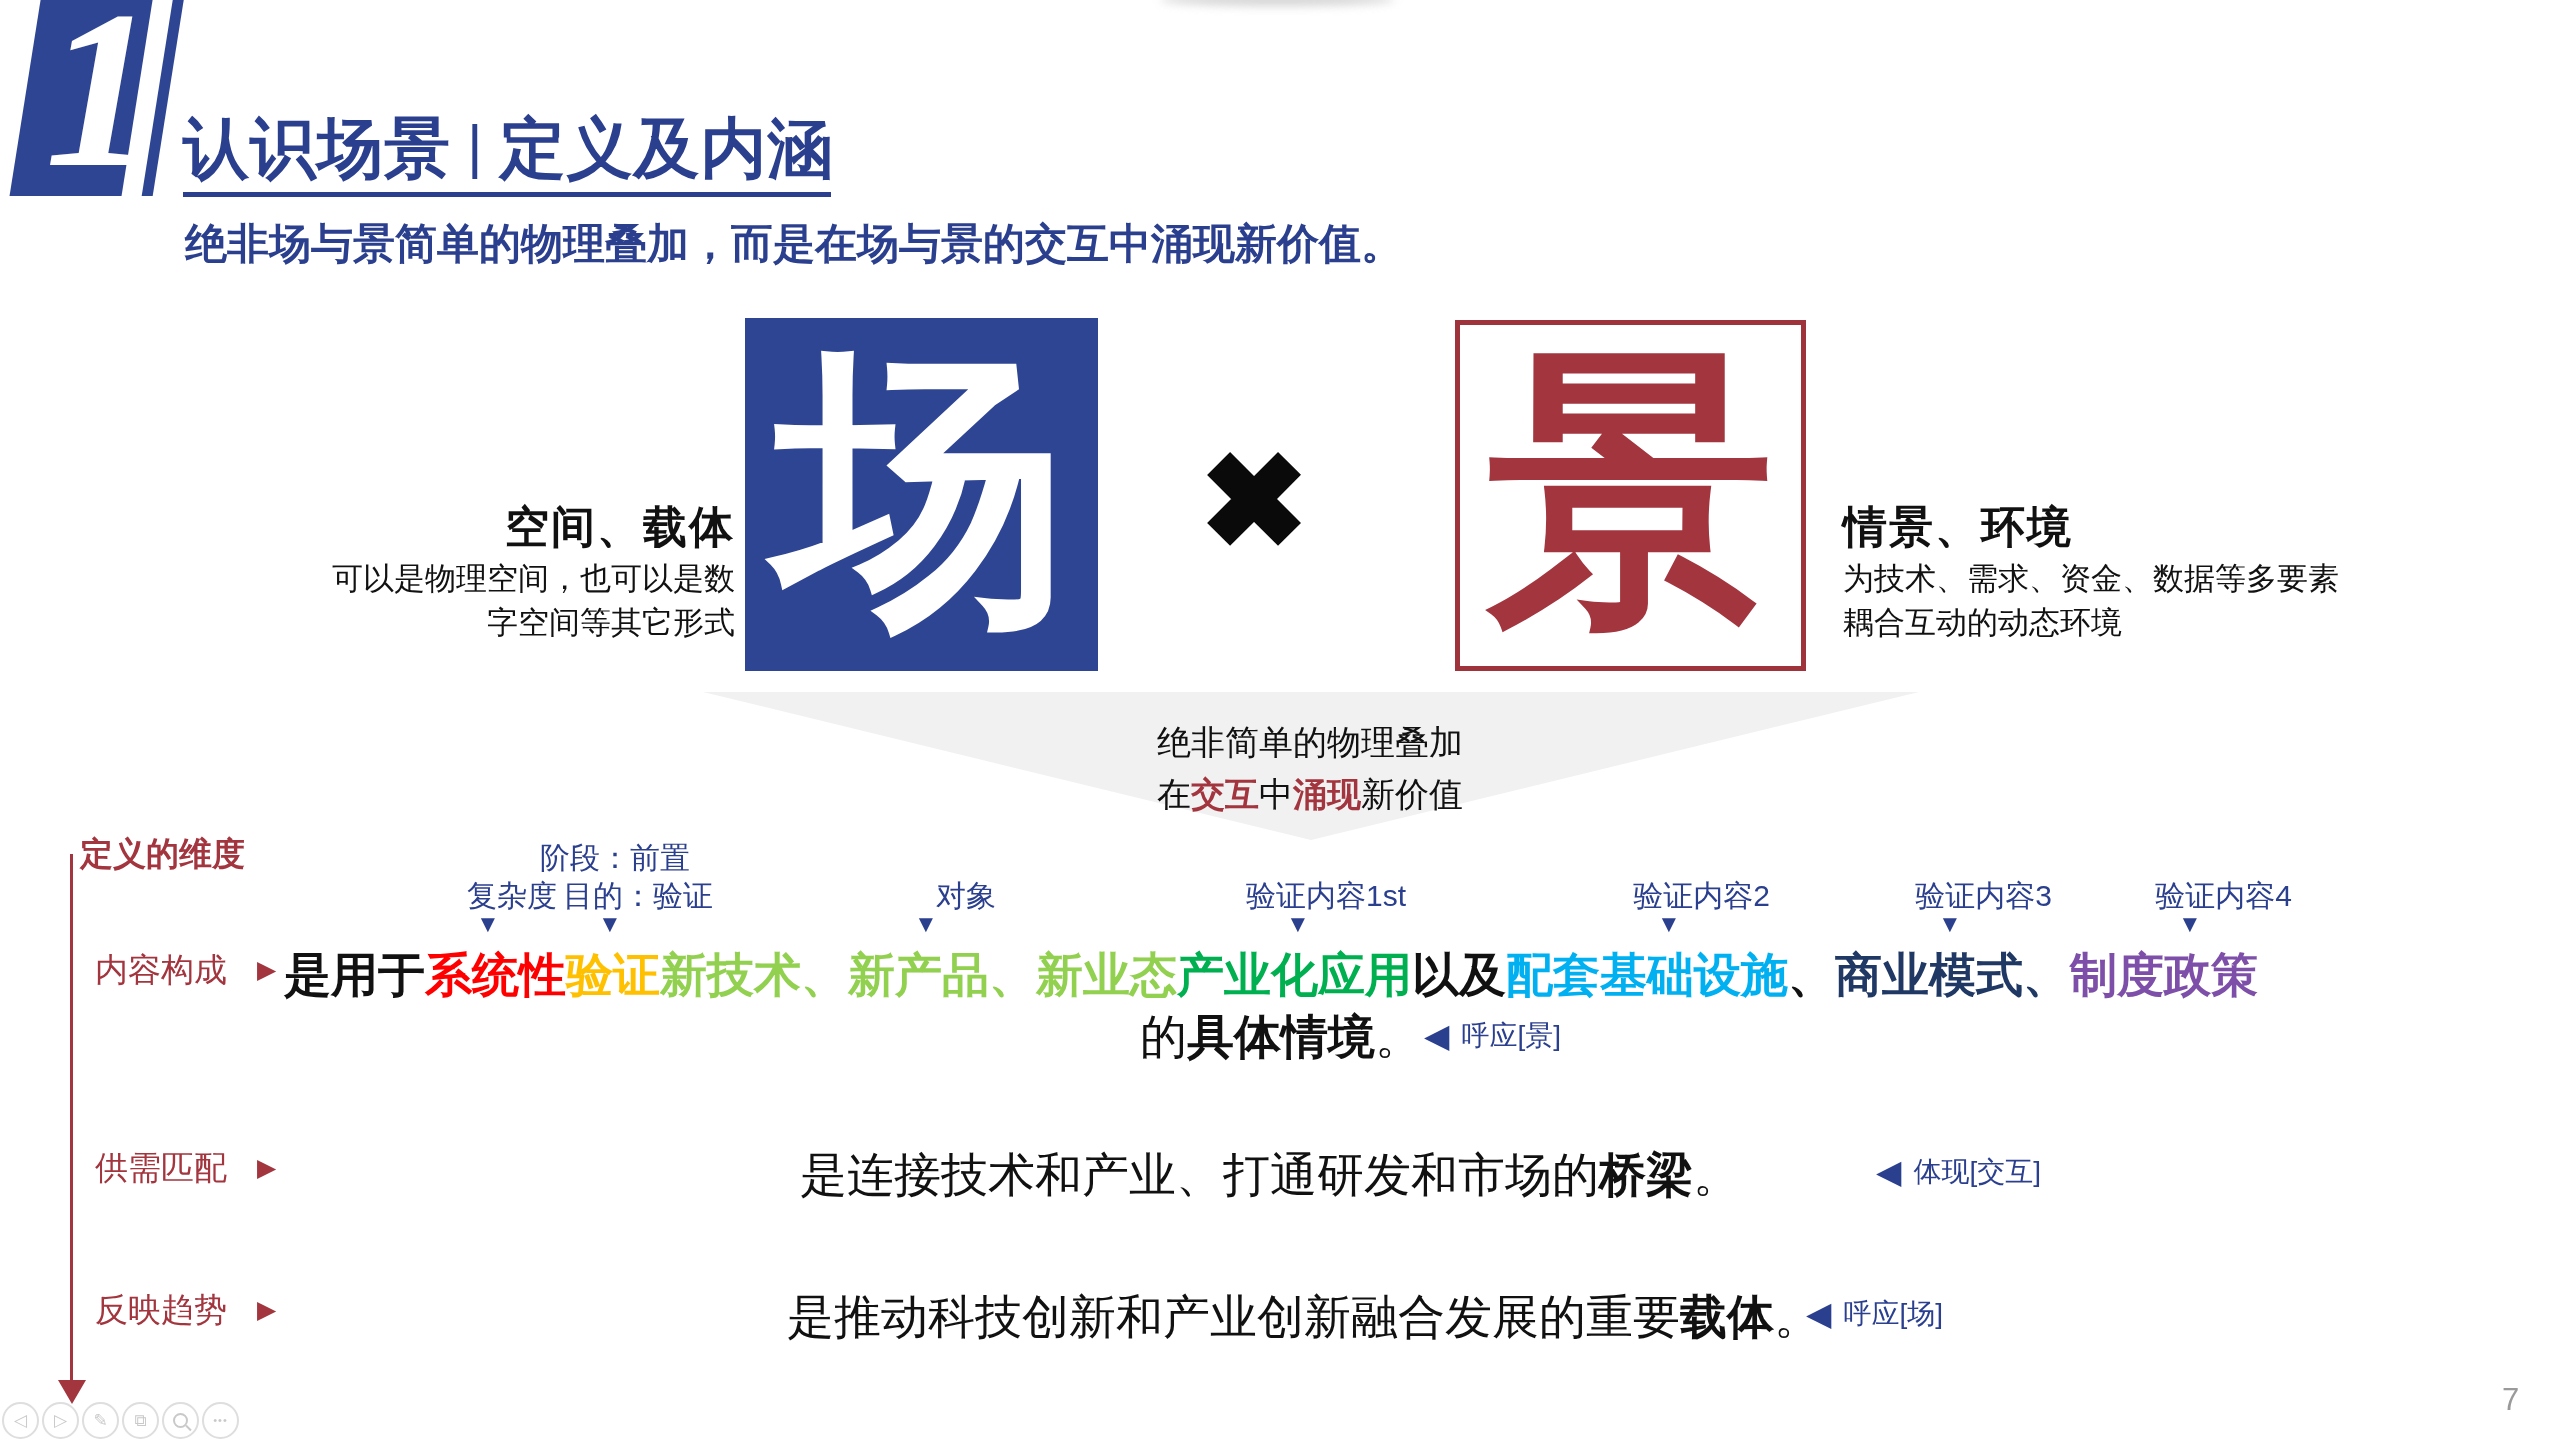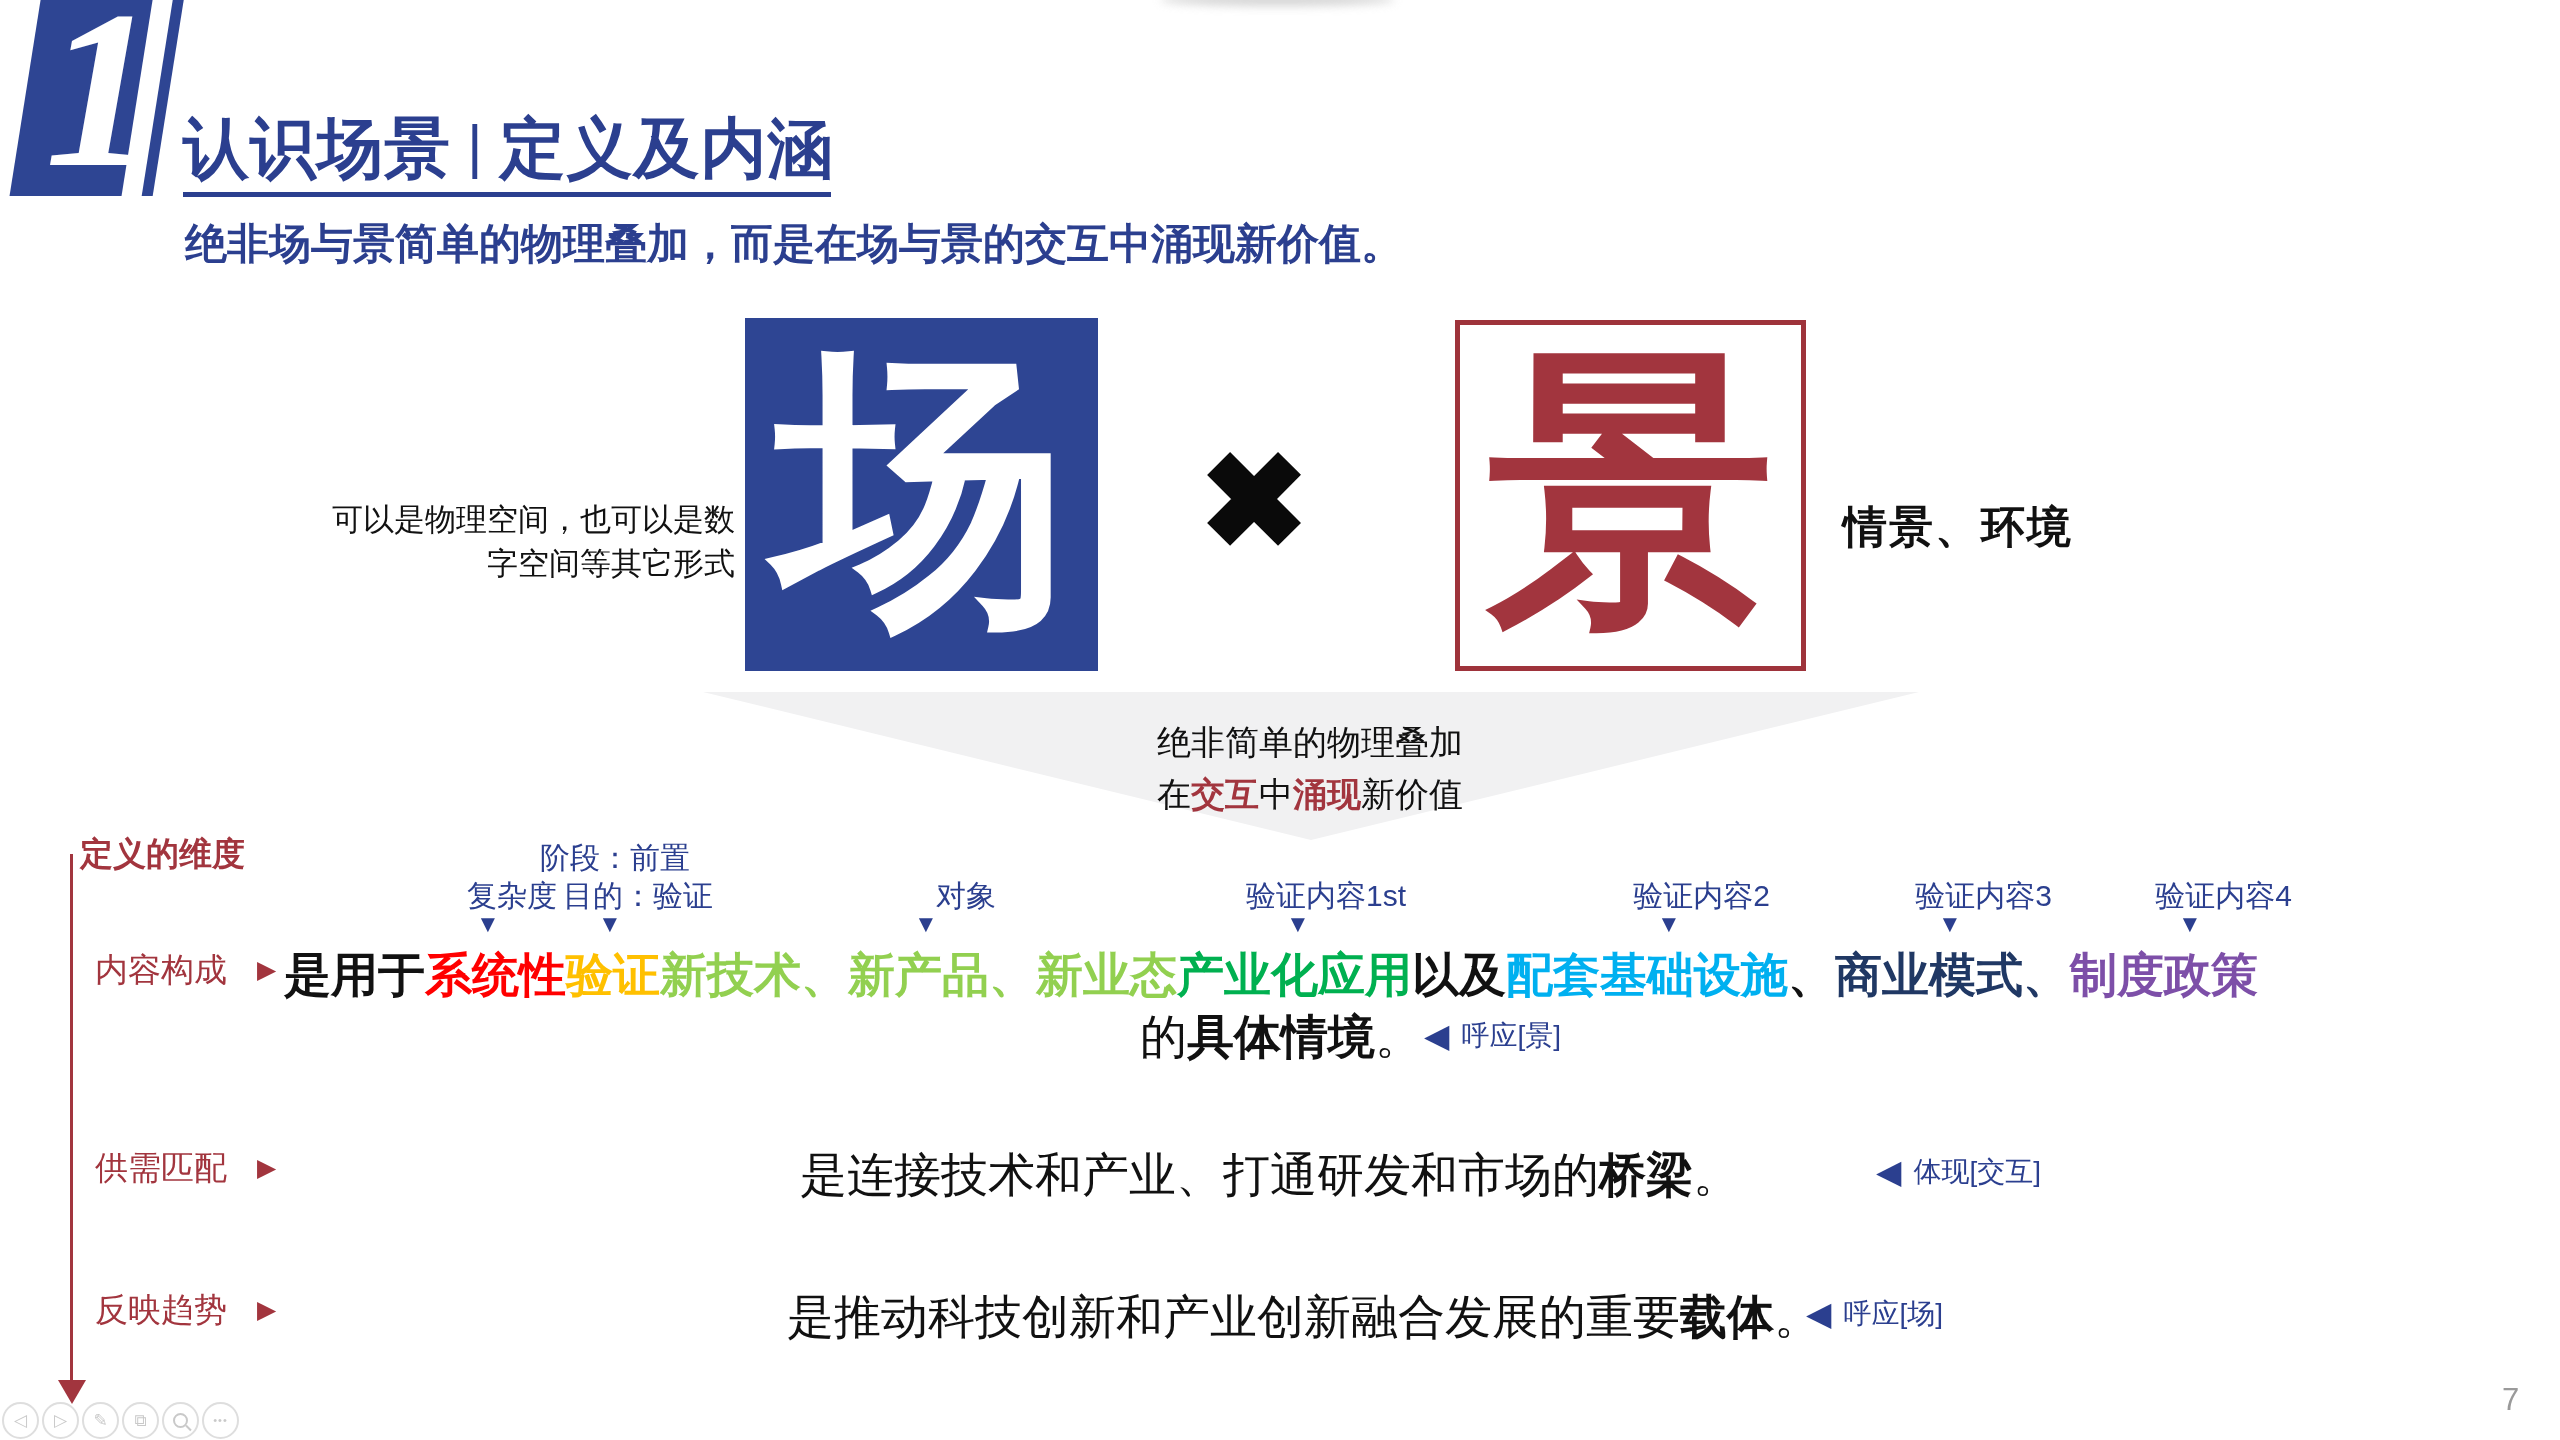--- a/index.html
+++ b/index.html
@@ -101,38 +101,43 @@
   <div class="badge-bar"></div>
   <div class="badge-number">1</div>
 
   <div class="page-title">
     <span>认识场景</span><span class="title-divider">|</span><span>定义及内涵</span>
   </div>
   <div class="title-underline"></div>
   <div class="subtitle">绝非场与景简单的物理叠加，而是在场与景的交互中涌现新价值。</div>
 
   <div class="field-caption">
+    <div class="caption-label">空间、载体</div>
     <div class="caption-desc">
       <div>可以是物理空间，也可以是数</div>
       <div>字空间等其它形式</div>
     </div>
   </div>
 
   <div class="field-block">
     <span class="field-glyph">场</span>
   </div>
 
   <div class="times">✖</div>
 
   <div class="scene-block">
     <span class="scene-glyph">景</span>
   </div>
 
   <div class="scene-caption">
     <div class="caption-label">情景、环境</div>
+    <div class="caption-desc">
+      <div>为技术、需求、资金、数据等多要素</div>
+      <div>耦合互动的动态环境</div>
+    </div>
   </div>
 
   <div class="funnel"></div>
   <div class="funnel-text">
     <div>绝非简单的物理叠加</div>
     <div>
       <span>在</span><span class="em-red">交互</span><span>中</span><span class="em-red">涌现</span><span>新价值</span>
     </div>
   </div>
 

